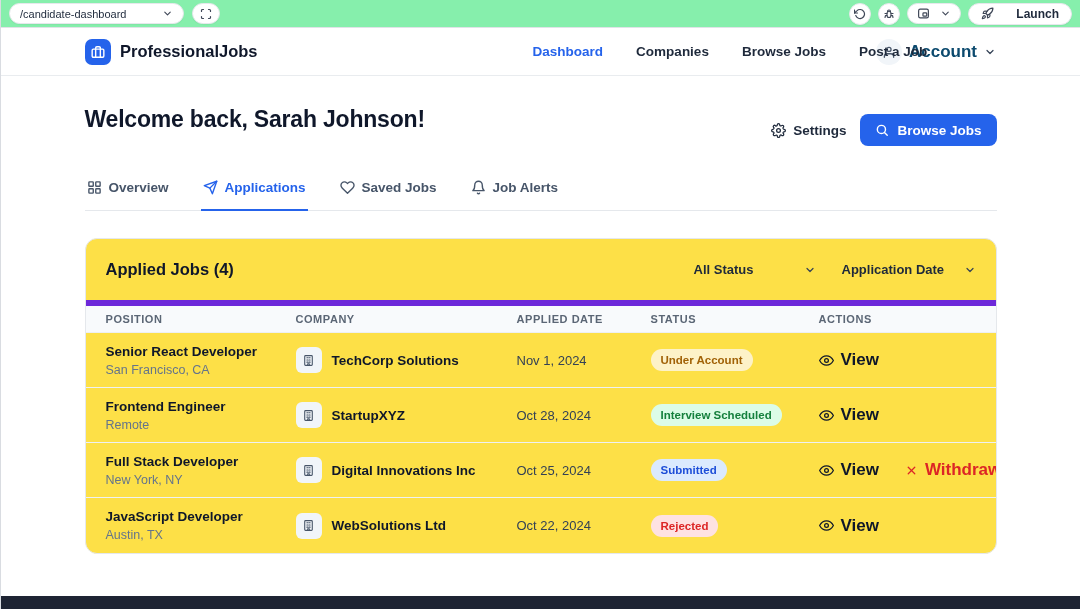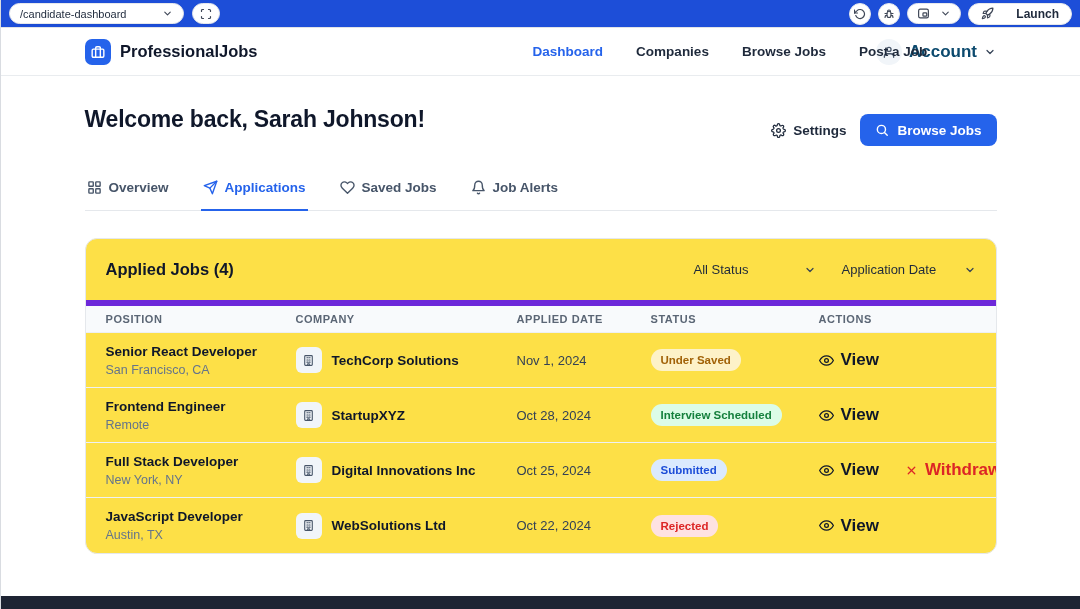--- a/index.html
+++ b/index.html
@@ -7,21 +7,21 @@
   body {
     font-family:"Liberation Sans","DejaVu Sans",sans-serif;
     background:#ffffff; color:#0f172a; overflow:hidden;
     border-left:1px solid #d9dce1;
     position:relative;
   }
   svg { display:block; }
 
   
   .topbar {
-    height:28px; background:#1d4ed8; border-bottom:1px solid #e1e3e7;
+    height:28px; background:#86efac; border-bottom:1px solid #e1e3e7;
     display:flex; align-items:center; padding:0 8px; gap:8px;
   }
   .pill {
     background:#fff; border:1px solid #e6e8ec; border-radius:999px;
     display:flex; align-items:center; height:21px; padding:0 10px;
     font-size:11px; color:#1e293b; box-shadow:0 1px 1px rgba(15,23,42,.04);
     cursor:pointer;
   }
   .route-pill { width:175px; justify-content:space-between; font-weight:400; }
   .icon-pill { width:28px; justify-content:center; padding:0; }
@@ -84,21 +84,21 @@
   }
   .tab.active { color:#2563eb; border-bottom-color:#2563eb; }
 
   
   .card { margin-top:27px; border:1px solid #e5e8ec; border-radius:12px; background:#fde047; overflow:hidden; }
   .card-head { display:flex; align-items:center; padding:21px 20px; }
   .card-title { font-size:16.5px; font-weight:700; color:#0f172a; }
   .card-filters { margin-left:auto; display:flex; align-items:center; gap:26px; }
   .select {
     display:flex; align-items:center; justify-content:space-between;
-    font-size:13px; font-weight:400; color:#1e293b; cursor:pointer;
+    font-size:13px; font-weight:700; color:#1e293b; cursor:pointer;
   }
   .select.w1 { width:122px; }
   .select.w2 { width:134px; }
 
   .tgrid { display:grid; grid-template-columns:190px 221px 134px 168px 1fr; align-items:center; padding:0 20px; }
   .thead {
     background:#f8fafc; border-top:6px solid #6d28d9; border-bottom:1px solid #edf0f3;
     height:33px;
   }
   .th { font-size:11px; font-weight:700; letter-spacing:.55px; color:#5b6675; text-transform:uppercase; }
@@ -341,21 +341,21 @@
         <span class="company-ic">
           <svg width="13" height="13" viewBox="0 0 24 24" fill="none" stroke="currentColor" stroke-width="2" stroke-linecap="round" stroke-linejoin="round">
               <rect x="5" y="3" width="14" height="18" rx="1.5"></rect>
               <path d="M9 7h2M13 7h2M9 11h2M13 11h2M9 15h2M13 15h2"></path>
               <path d="M10.5 21v-3h3v3"></path>
             </svg>
         </span>
         <span class="company-name">TechCorp Solutions</span>
       </div>
       <div class="date-cell">Nov 1, 2024</div>
-      <div><span class="badge badge--review">Under Saved</span></div>
+      <div><span class="badge badge--review">Under Account</span></div>
       <div class="actions-cell">
         <button class="action-link">
           <span>
             <svg width="15" height="15" viewBox="0 0 24 24" fill="none" stroke="currentColor" stroke-width="2" stroke-linecap="round" stroke-linejoin="round">
                 <path d="M1 12s4-7.5 11-7.5S23 12 23 12s-4 7.5-11 7.5S1 12 1 12z"></path>
                 <circle cx="12" cy="12" r="3"></circle>
               </svg>
           </span>
           <span>View</span>
         </button>

